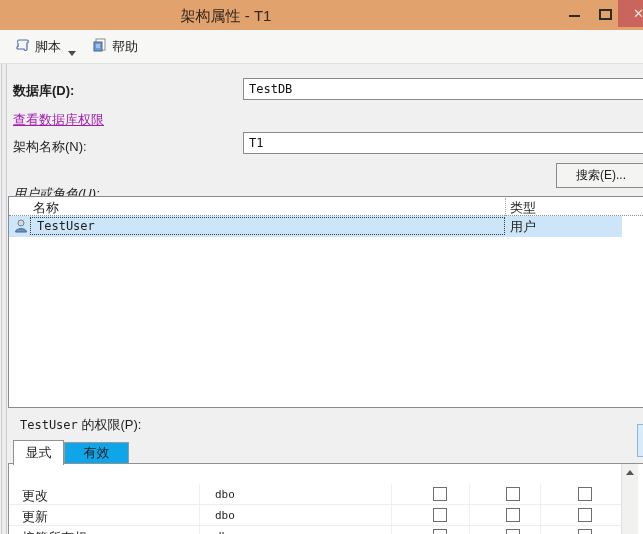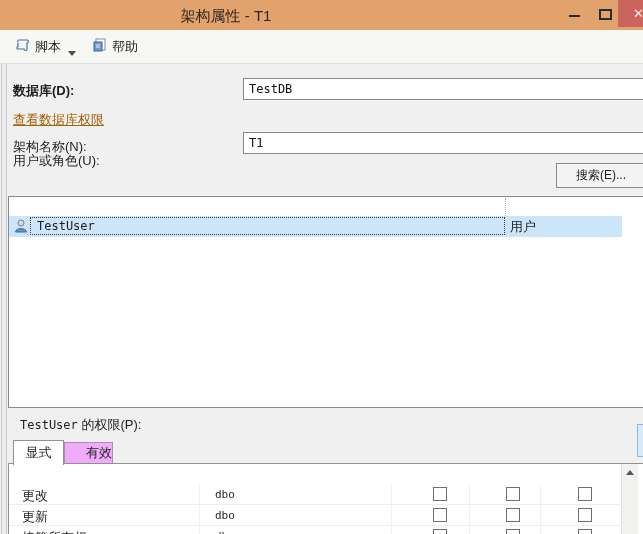--- a/index.html
+++ b/index.html
@@ -29,21 +29,21 @@
   .tool-item { display:flex; align-items:flex-end; gap:4px; padding:3px 4px; }
   .tool-sep { width:8px; }
   .dd-arrow { width:0; height:0; border-left:4px solid transparent; border-right:4px solid transparent; border-top:5px solid #4a4a4a; margin-left:3px; }
 
   
   .left-strip { position:absolute; left:1px; top:64px; width:6px; height:470px; border-left:1px solid #c9c9c9; border-right:1px solid #c9c9c9; background:#ececec; }
 
   
   .lbl { position:absolute; left:13px; }
   .field { position:absolute; left:243px; width:405px; height:22px; border:1px solid #8a8a8a; background:#ffffff; font-family:"DejaVu Sans Mono", monospace; font-size:12px; padding:0 0 0 5px; color:#111; }
-  .link { position:absolute; left:13px; top:111px; color:#a16207; text-decoration:underline; cursor:pointer; }
+  .link { position:absolute; left:13px; top:111px; color:#a21caf; text-decoration:underline; cursor:pointer; }
   .search-btn { position:absolute; left:556px; top:163px; width:90px; height:25px; background:#f4f4f2; border:1px solid #8a8a8a; font-size:12px; text-align:center; line-height:23px; }
 
   
   .users-list { position:absolute; left:8px; top:196px; width:636px; height:212px; background:#ffffff; border:1px solid #848b94; }
   .users-header { position:relative; height:19px; border-bottom:1px dotted #8f8f8f; }
   .users-header .h-name { position:absolute; left:24px; top:2px; }
   .users-header .h-type { position:absolute; left:501px; top:2px; }
   .users-col-sep { position:absolute; left:496px; top:1px; width:0; height:38px; border-left:1px dotted #a8a8a8; }
   .user-row { position:absolute; left:0; top:19px; width:613px; height:21px; background:#cde5f8; }
   .user-row .focus-rect { position:absolute; left:21px; top:1px; width:475px; height:18px; border:1px dotted #3c3c3c; }
@@ -51,21 +51,21 @@
   .user-row .u-type { position:absolute; left:501px; top:2px; }
   .user-icon { position:absolute; left:4px; top:2px; width:16px; height:16px; }
 
   
   .perm-label { position:absolute; left:20px; top:416px; }
   .perm-label .owner { font-family:"DejaVu Sans Mono", monospace; font-size:12px; }
   .edge-partial { position:absolute; left:637px; top:424px; width:6px; height:33px; background:#d9eaf8; border:1px solid #8cb8e0; border-right:none; }
 
   .tab { position:absolute; text-align:center; font-size:13px; }
   .tab-active { left:13px; top:440px; width:51px; height:25px; background:#ffffff; border:1px solid #919191; border-bottom:none; line-height:23px; z-index:3; }
-  .tab-inactive { left:64px; top:442px; width:49px; height:21px; background:#f0abfc; border:1px solid #9a9a9a; border-bottom:none; line-height:20px; z-index:1;text-align:right; }
+  .tab-inactive { left:64px; top:442px; width:65px; height:21px; background:#0ea5e9; border:1px solid #9a9a9a; border-bottom:none; line-height:20px; z-index:1; }
 
   .grid { position:absolute; left:8px; top:463px; width:636px; height:90px; background:#ffffff; border:1px solid #919191; z-index:2; }
   .grid-header { position:absolute; left:0; top:0; width:612px; height:20px; border-bottom:1px dotted #8f8f8f; background:#fff; }
   .gh { position:absolute; top:3px; }
   .gh-perm { left:13px; } .gh-grantor { left:206px; } .gh-grant { left:394px; } .gh-withgrant { left:469px; } .gh-deny { left:541px; }
   .grid-row { position:absolute; left:0; width:612px; height:21px; border-bottom:1px solid #ededed; }
   .g-perm { position:absolute; left:13px; top:3px; }
   .g-grantor { position:absolute; left:206px; top:4px; font-size:11px; }
   .cb { position:absolute; top:3px; width:14px; height:14px; border:1px solid #6e6e6e; background:#ffffff; }
   .cb-grant { left:424px; } .cb-withgrant { left:497px; } .cb-deny { left:569px; }
@@ -118,24 +118,28 @@
 <div class="left-strip"></div>
 
 <div class="lbl" style="top:82px;font-weight:bold;">数据库(D):</div>
 <input class="field" style="top: 78px;" value="TestDB">
 
 <div class="link">查看数据库权限</div>
 
 <div class="lbl" style="top:138px;">架构名称(N):</div>
 <input class="field" style="top: 132px;" value="T1">
 
-<div class="lbl" style="top:152px;">用户或角色(U):</div>
+<div class="lbl" style="top:185px;font-style:italic;">用户或角色(U):</div>
 <div class="search-btn">搜索(E)...</div>
 
 <div class="users-list">
+  <div class="users-header">
+    <span class="h-name">名称</span>
+    <span class="h-type">类型</span>
+  </div>
   <div class="users-col-sep"></div>
   <div class="user-row">
     <span class="user-icon">
       <svg width="16" height="16" viewBox="0 0 16 16">
         <circle cx="8" cy="5" r="3" fill="#e8d5c0" stroke="#5b87b5" stroke-width="1"></circle>
         <path d="M2.5 14 C2.5 9.5 13.5 9.5 13.5 14 Z" fill="#6b93bd" stroke="#3f6a96" stroke-width="1"></path>
       </svg>
     </span>
     <span class="focus-rect"></span>
     <span class="u-name mono">TestUser</span>

